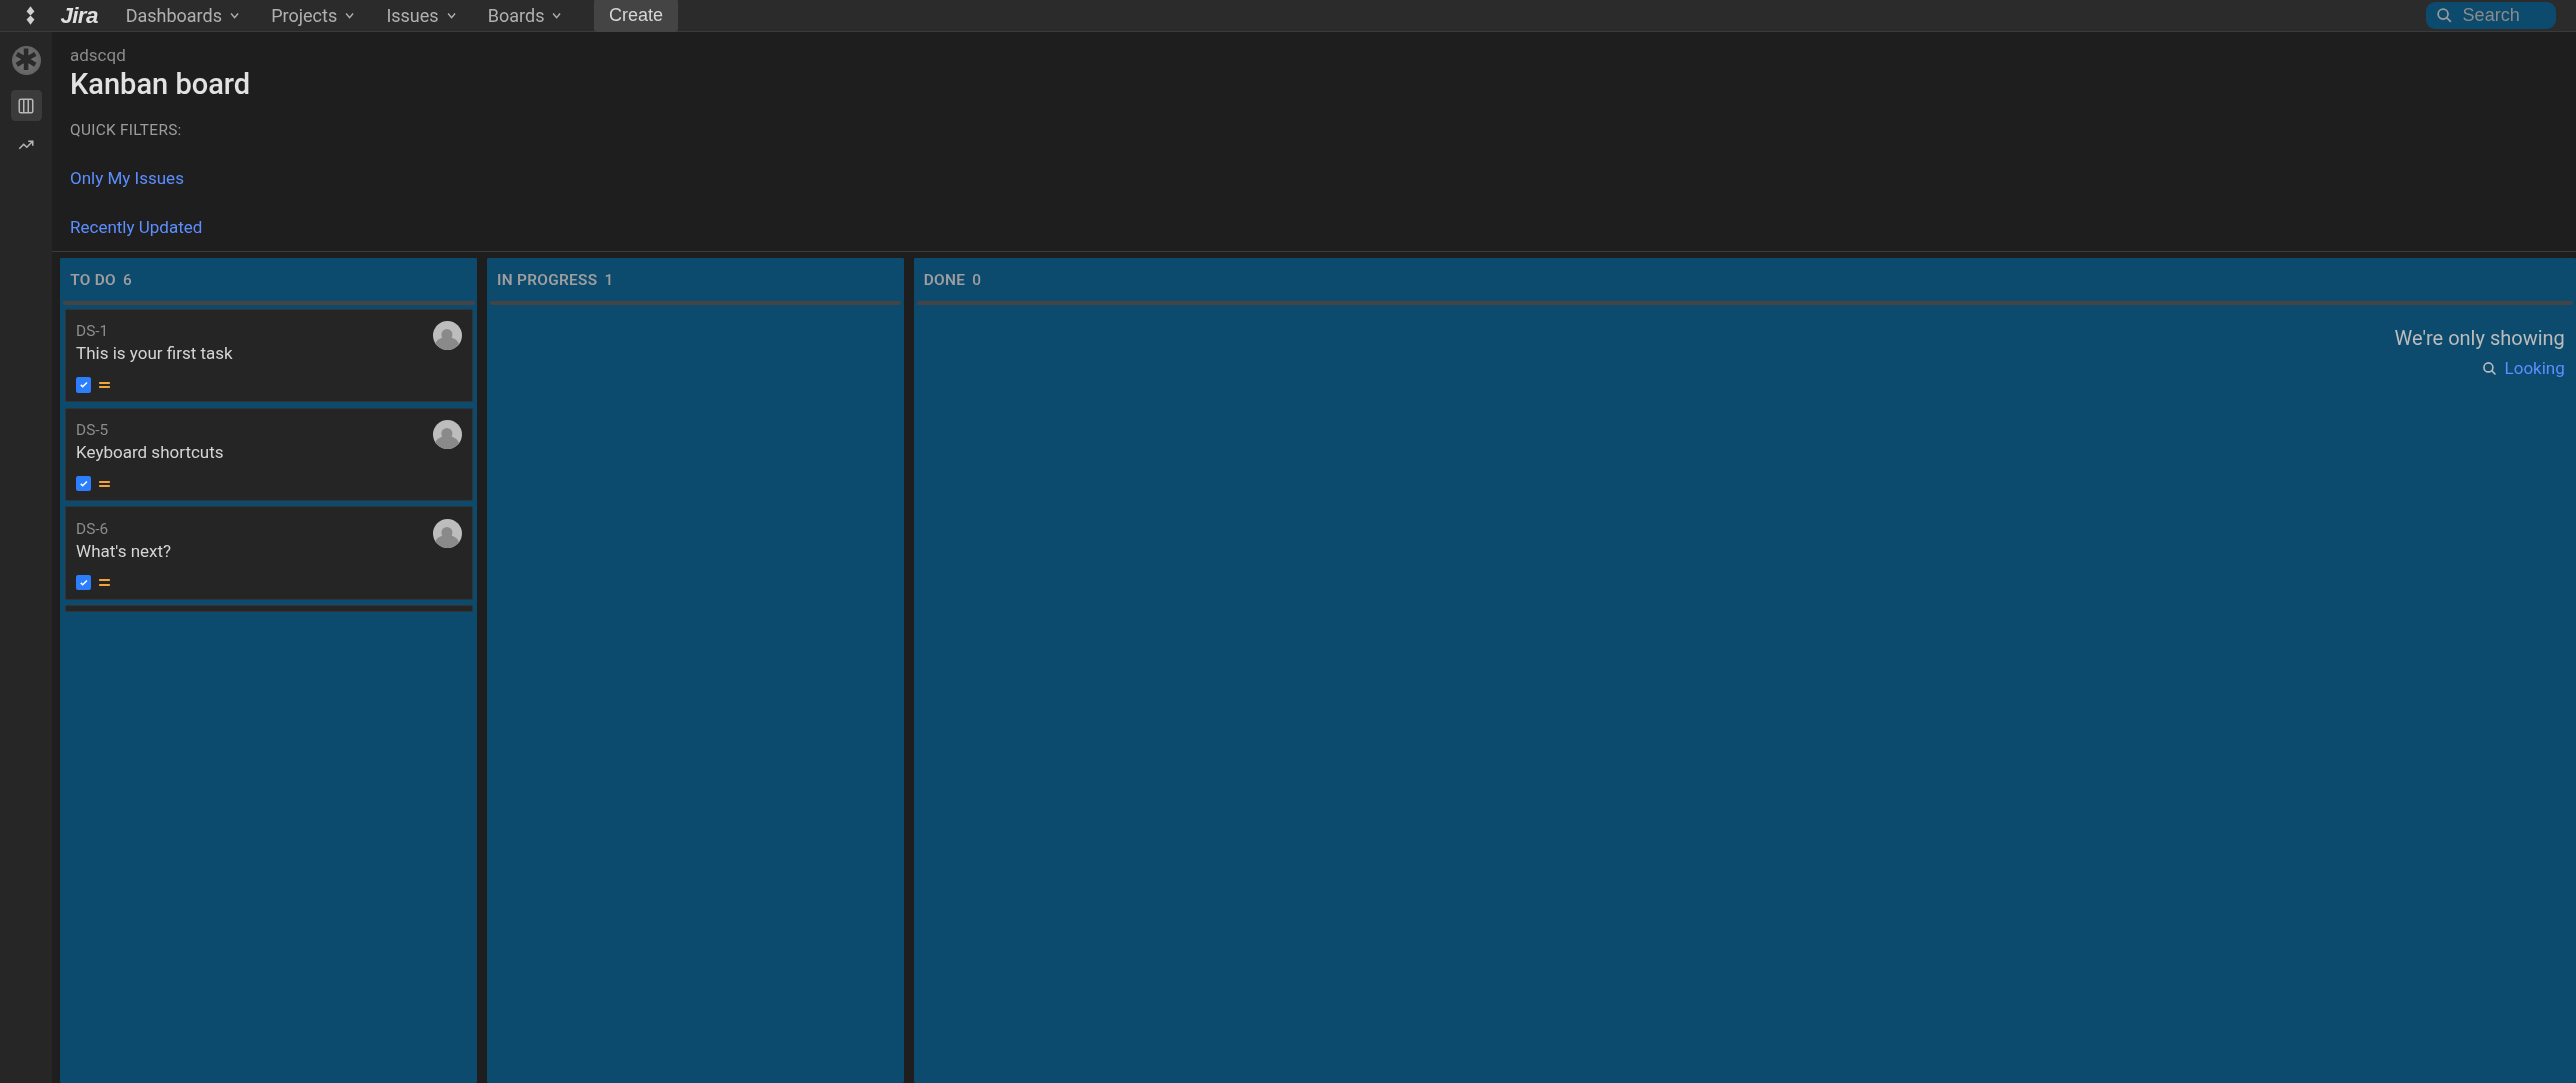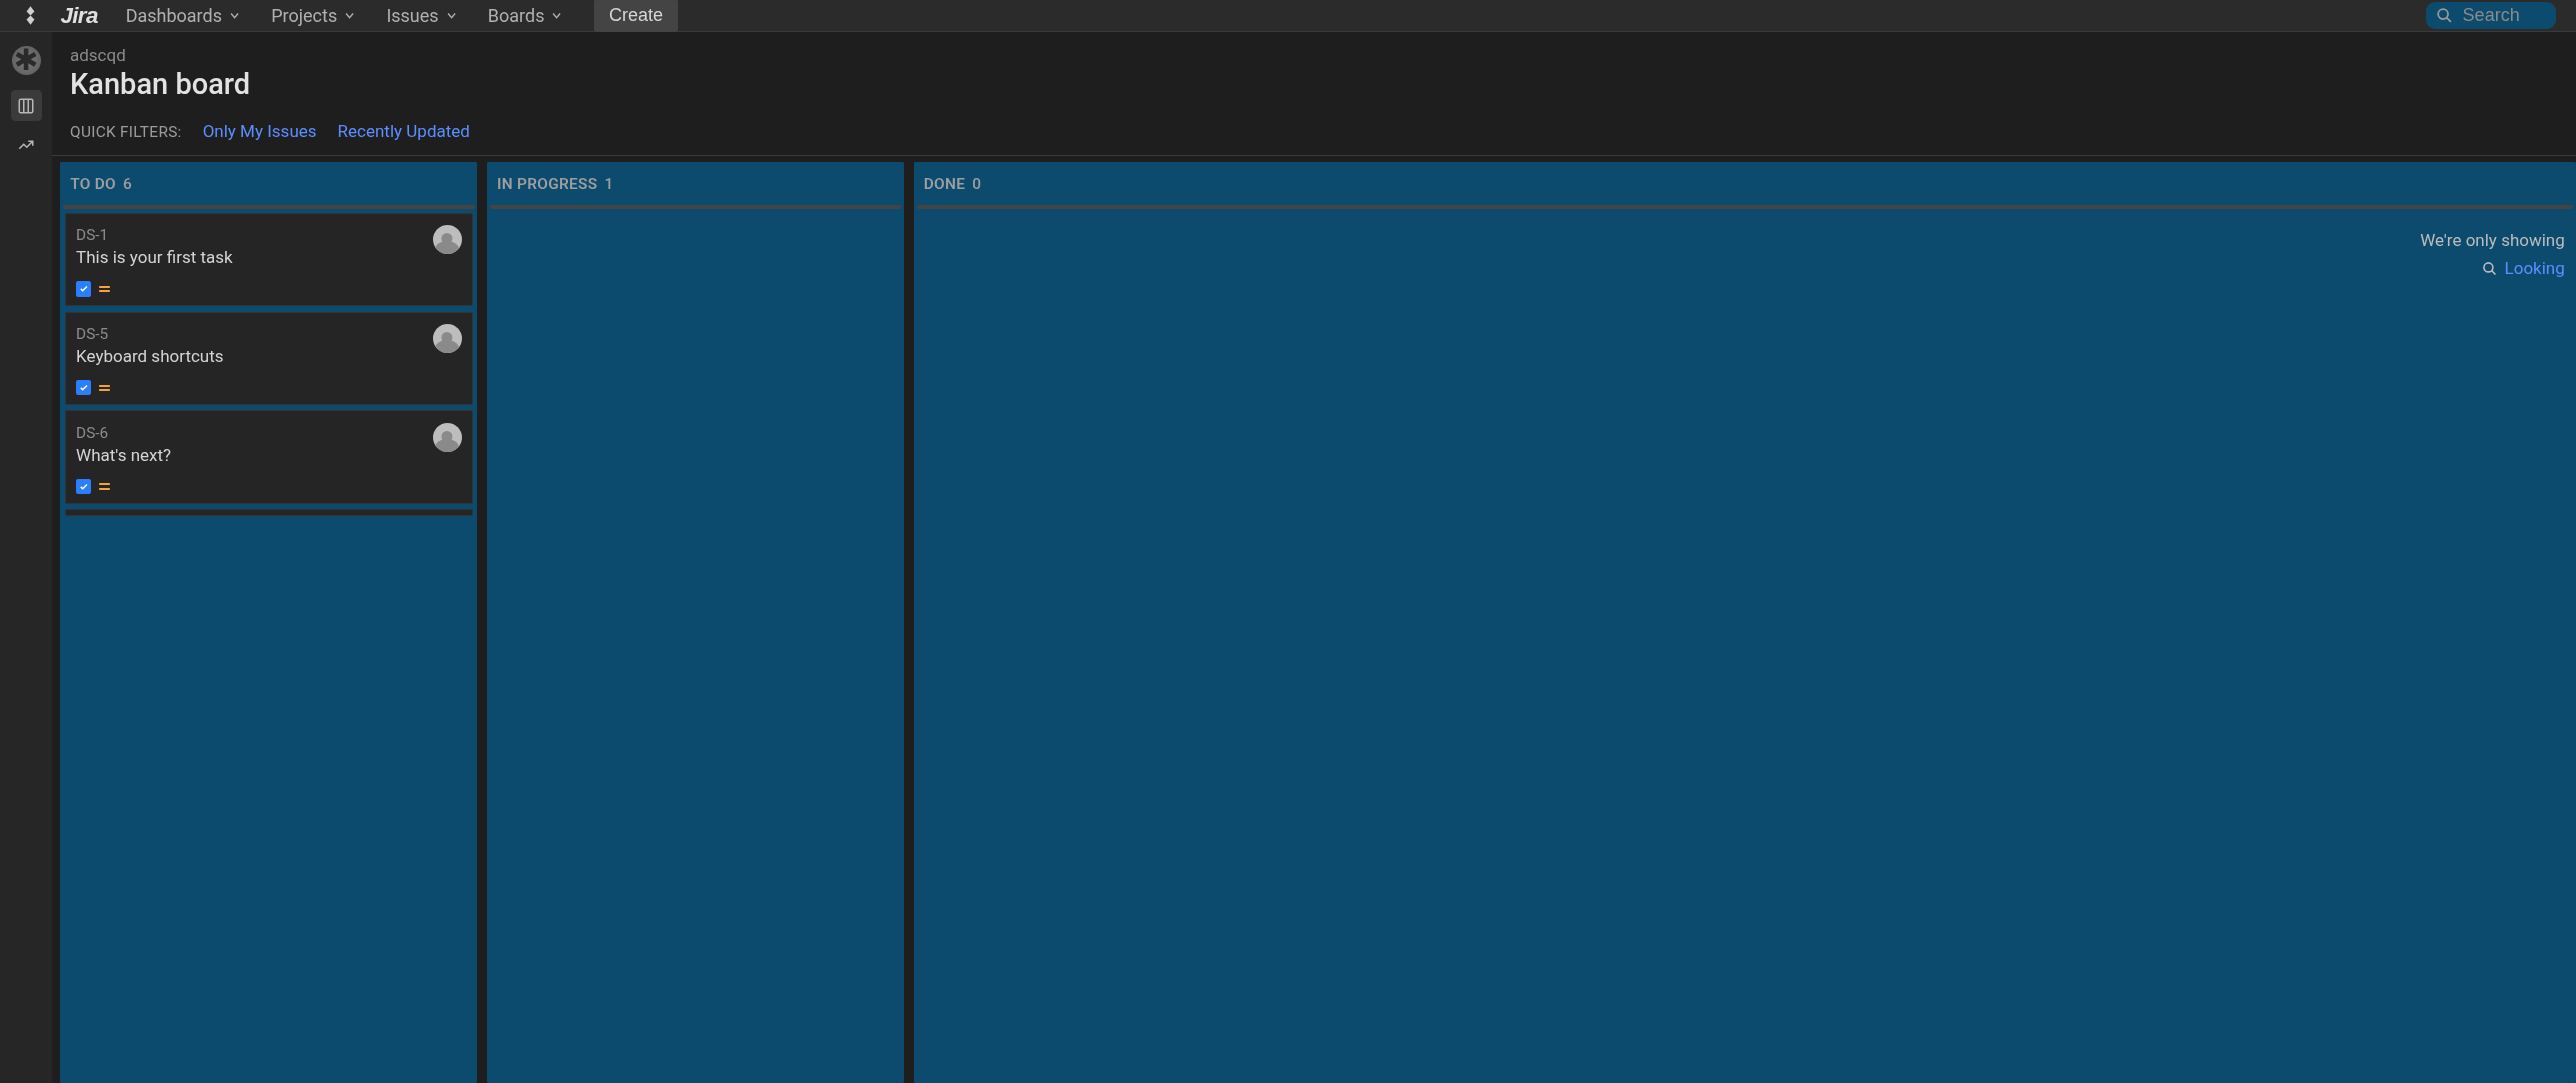--- a/index.html
+++ b/index.html
@@ -127,22 +127,23 @@
     margin-bottom:2.8px;
   }
   .page-title {
     color:#e2e2e2;
     font-size:29px;
     font-weight:500;
     margin-bottom:19.6px;
   }
   .filter-row {
     display:flex;
-    align-items:flex-end;
-    gap:21px;
+    align-items:flex-start;
+    gap:29px;
+    flex-direction:column;
   }
   .filter-label {
     color:#9c9c9c;
     font-size:15.4px;
     letter-spacing:0.3px;
     text-transform:uppercase;
   }
   .filter-link {
     color:#5c8eff;
     font-size:17px;
@@ -240,21 +241,21 @@
     content:"";
     position:absolute;
     left:50%; bottom:-4.2px;
     width:24px; height:17px;
     background:#8a8a8a;
     border-radius:50% 50% 0 0;
     transform:translateX(-50%);
   }
   .done-empty {
     color:#bcbcbc;
-    font-size:17px;
+    font-size:20px;
     padding:17px 11.2px 8.4px;
     text-align:right;
   }
   .done-link {
     display:flex;
     align-items:center;
     justify-content:flex-end;
     gap:7px;
     color:#5c8eff;
     font-size:17px;

